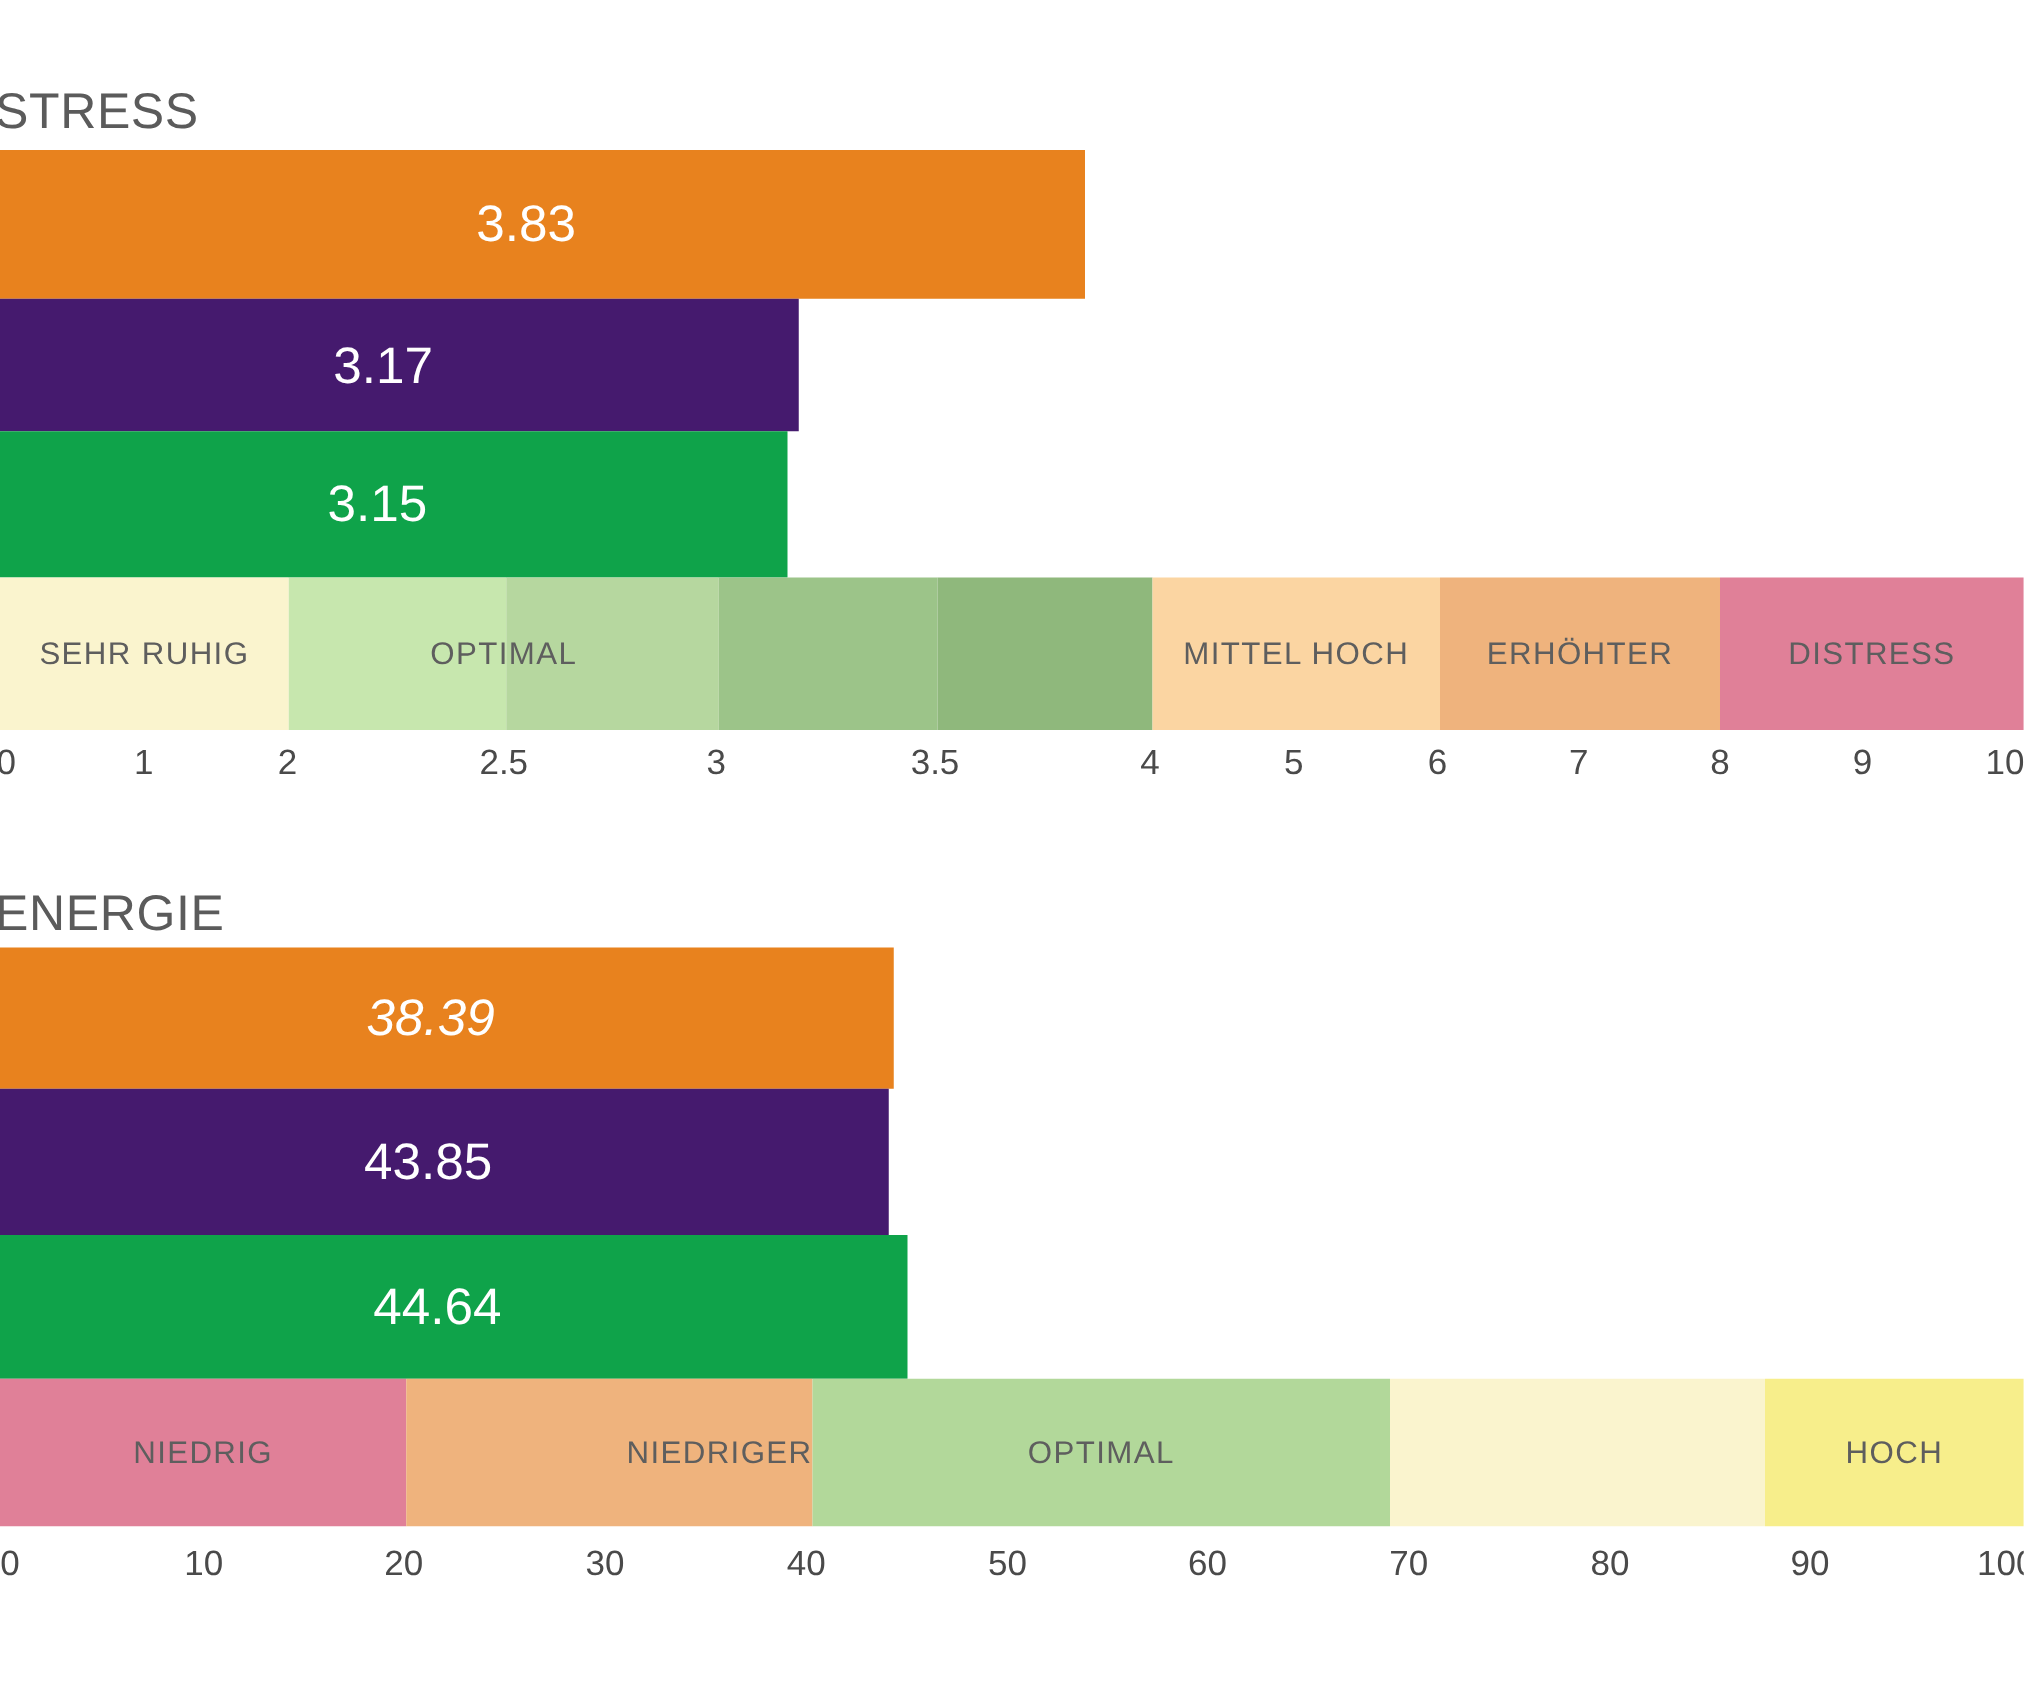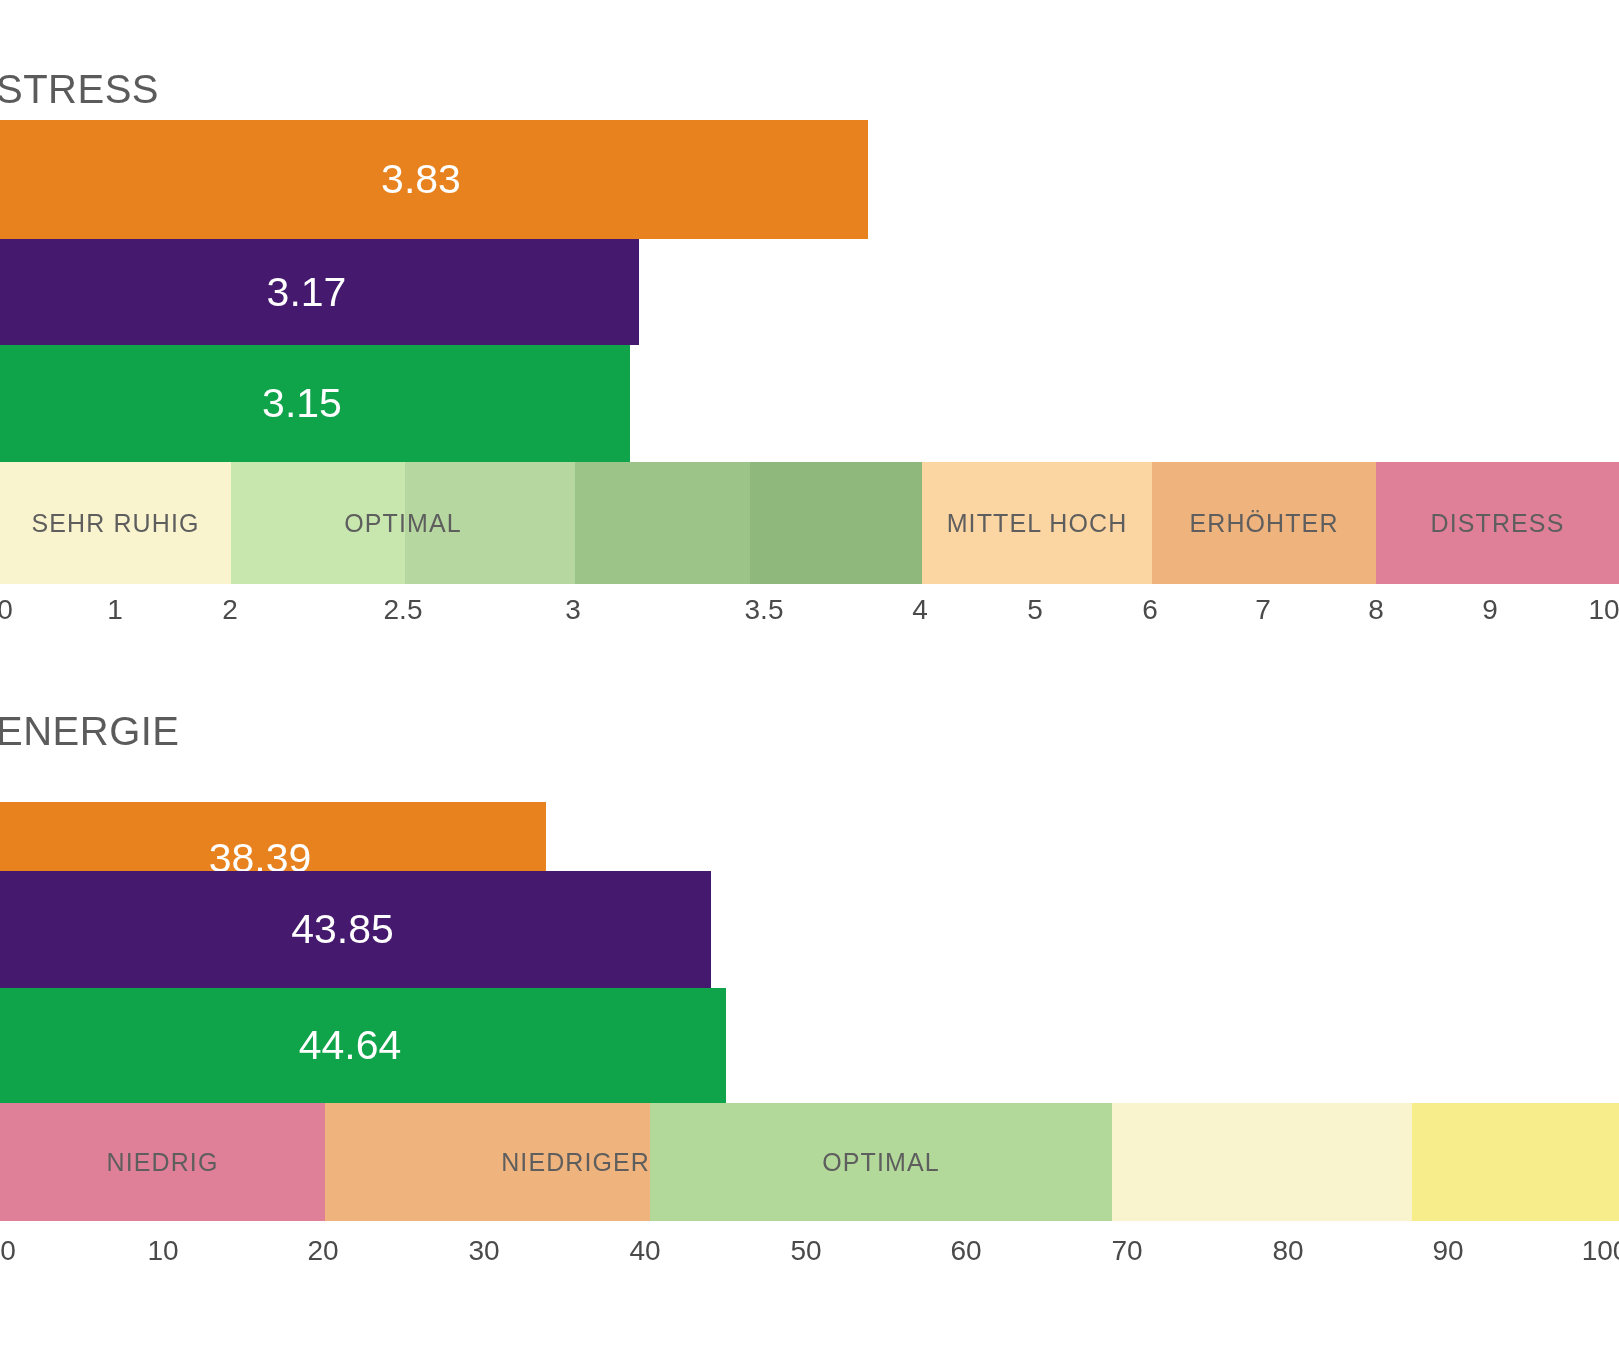--- a/index.html
+++ b/index.html
@@ -115,38 +115,38 @@
         <span class="zone-label">DISTRESS</span>
       </div>
     </div>
 
   <div class="axis" id="stress-axis" style="top: 596px;">
       <span class="tick" style="left: 5px;">0</span>
       <span class="tick" style="left: 115px;">1</span>
       <span class="tick" style="left: 230px;">2</span>
       <span class="tick" style="left: 403px;">2.5</span>
       <span class="tick" style="left: 573px;">3</span>
-      <span class="tick" style="left: 748px; margin-left: 16px;">3.5</span>
+      <span class="tick" style="left: 748px;">3.5</span>
       <span class="tick" style="left: 920px;">4</span>
       <span class="tick" style="left: 1035px;">5</span>
       <span class="tick" style="left: 1150px;">6</span>
       <span class="tick" style="left: 1263px;">7</span>
       <span class="tick" style="left: 1376px;">8</span>
       <span class="tick" style="left: 1490px;">9</span>
       <span class="tick" style="left: 1604px;">10</span>
     </div>
 
 </section>
 
 <section class="panel">
 
   <h2 class="panel-title" id="energie-title" style="top: 678px; left: -4px;">ENERGIE</h2>
 
   <div class="plot" id="energie-bars">
-      <div class="bar" style="top: 802px; height: 113px; width: 546px; background: rgb(232, 130, 30);">
+      <div class="bar" style="top: 758px; height: 113px; width: 715px; background: rgb(232, 130, 30); font-style: italic;">
         <span class="bar-label">38.39</span>
       </div>
       <div class="bar" style="top: 871px; height: 117px; width: 711px; background: rgb(69, 26, 110);">
         <span class="bar-label">43.85</span>
       </div>
       <div class="bar" style="top: 988px; height: 115px; width: 726px; background: rgb(15, 163, 74);">
         <span class="bar-label">44.64</span>
       </div>
     </div>
 
@@ -158,20 +158,23 @@
       <div class="zone" style="left: 1412px; width: 207px; background: rgb(247, 238, 139);"></div>
       <div class="zone" style="left: 0px; width: 325px; background: transparent;">
         <span class="zone-label">NIEDRIG</span>
       </div>
       <div class="zone" style="left: 325px; width: 325px; background: transparent; justify-content: flex-end;">
         <span class="zone-label">NIEDRIGER</span>
       </div>
       <div class="zone" style="left: 650px; width: 462px; background: transparent;">
         <span class="zone-label">OPTIMAL</span>
       </div>
+      <div class="zone" style="left: 1412px; width: 207px; background: transparent;">
+        <span class="zone-label">HOCH</span>
+      </div>
     </div>
 
   <div class="axis" id="energie-axis" style="top: 1237px;">
       <span class="tick" style="left: 8px;">0</span>
       <span class="tick" style="left: 163px;">10</span>
       <span class="tick" style="left: 323px;">20</span>
       <span class="tick" style="left: 484px;">30</span>
       <span class="tick" style="left: 645px;">40</span>
       <span class="tick" style="left: 806px;">50</span>
       <span class="tick" style="left: 966px;">60</span>

